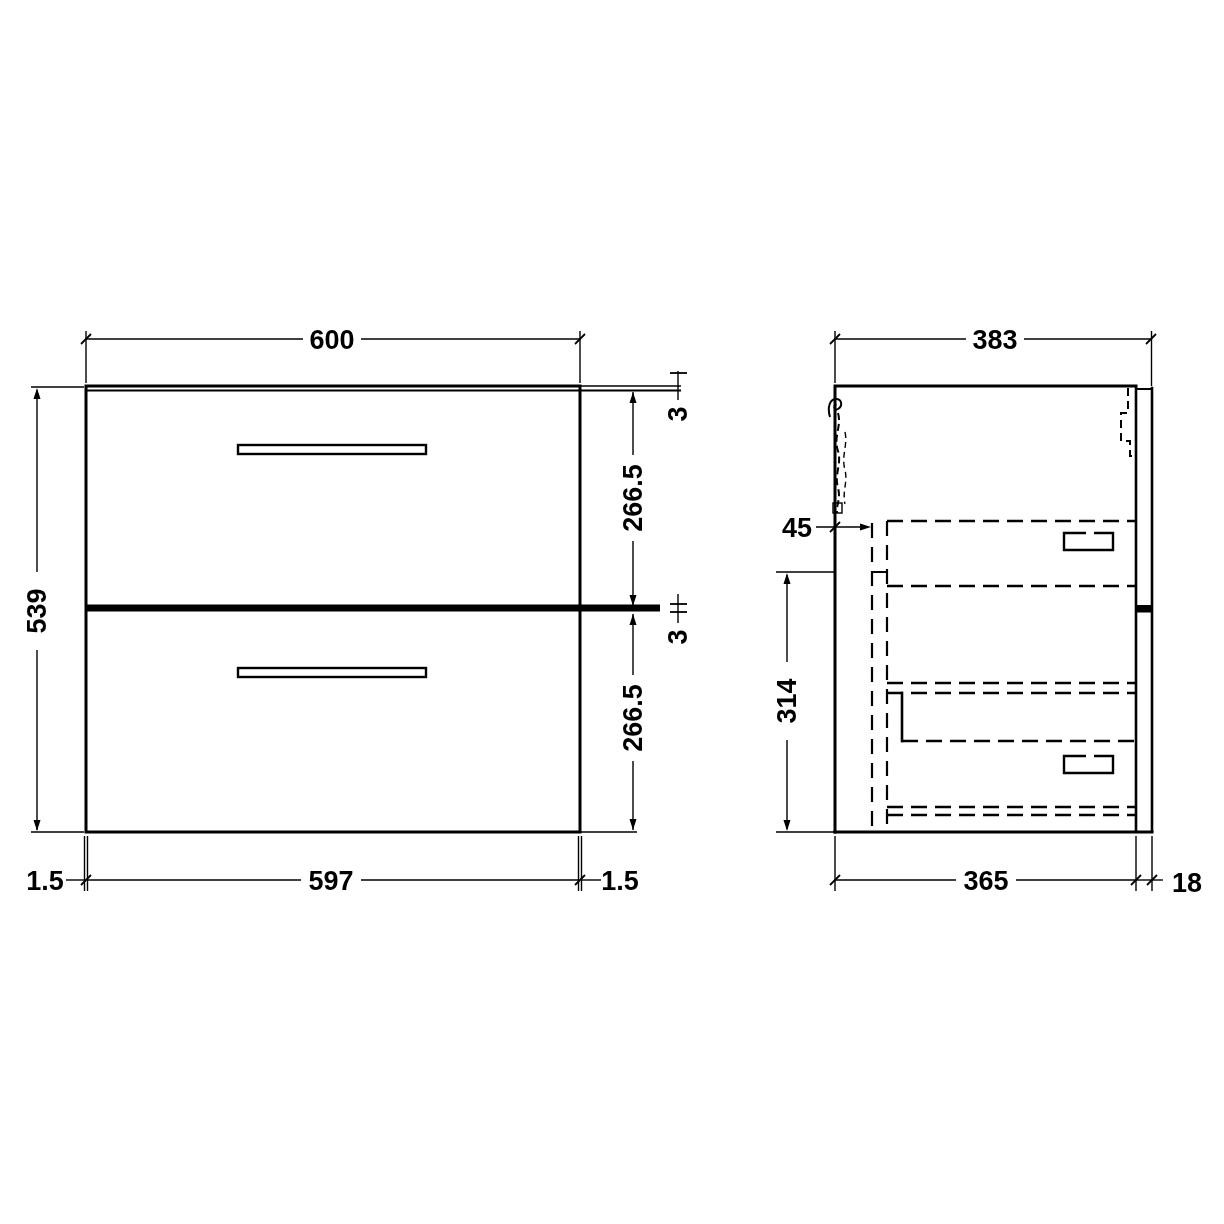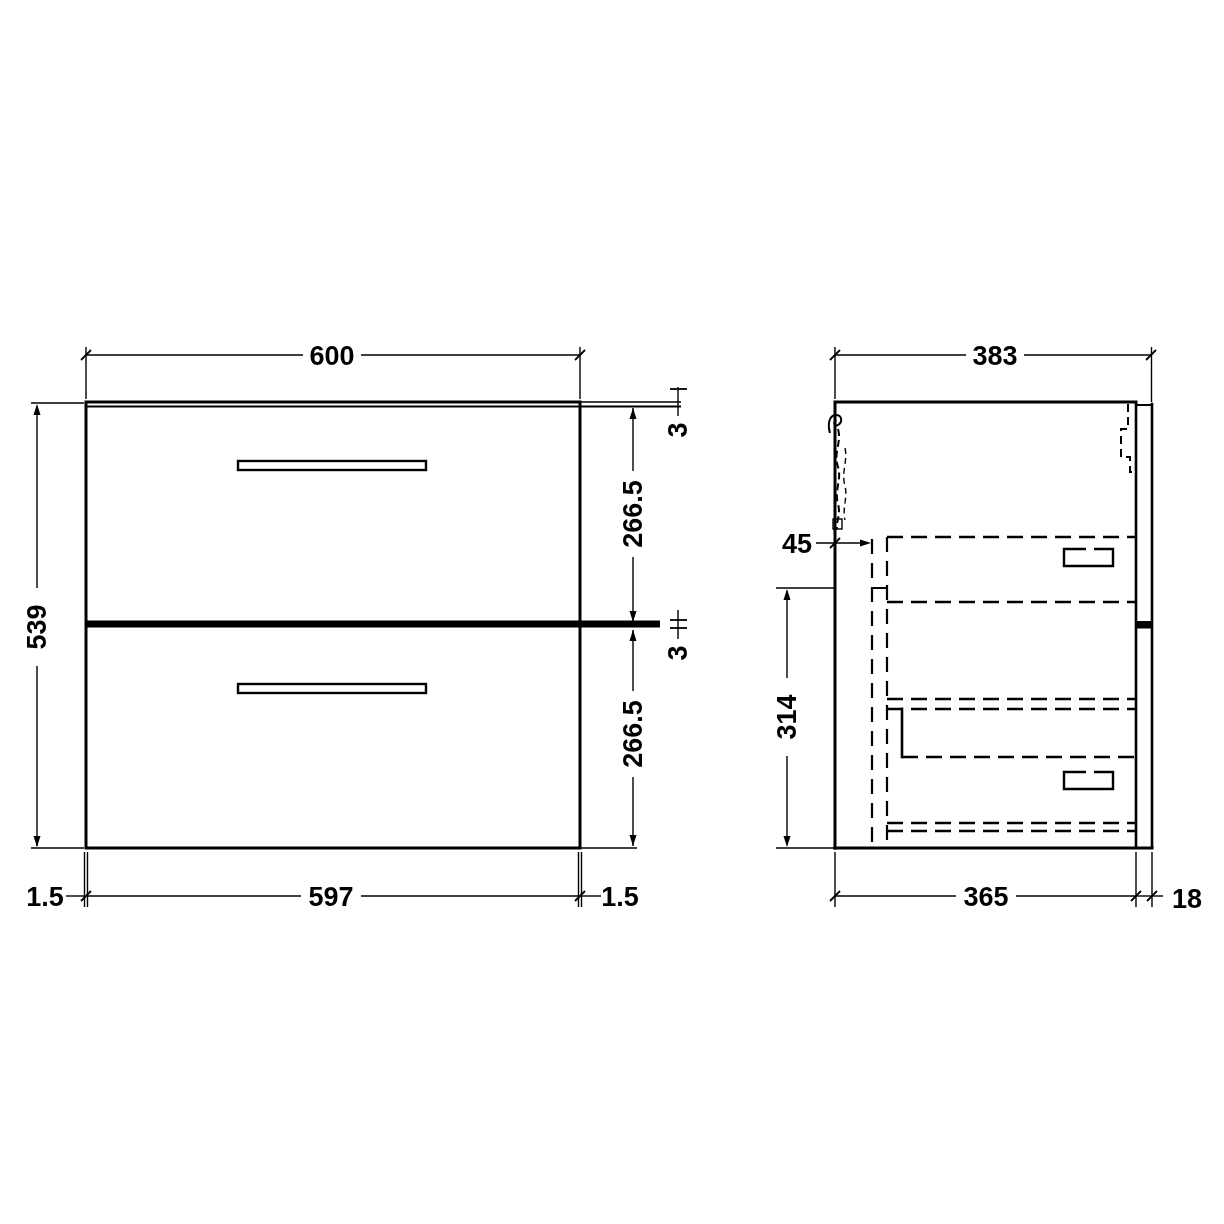--- a/index.html
+++ b/index.html
@@ -1,16 +1,16 @@
 <!DOCTYPE html>
 <html><head>
 <meta charset="utf-8">
 <style>
   html,body{margin:0;padding:0;background:#ffffff;}
-  .canvas-wrap{width:1224px;height:908px;background:#ffffff;position:relative;overflow:hidden;margin-top:16px;}
+  .canvas-wrap{width:1224px;height:908px;background:#ffffff;position:relative;overflow:hidden;}
   svg{display:block;}
   .outline{stroke:#000;stroke-width:3;fill:none;stroke-linecap:square;}
   .strip{stroke:#000;stroke-width:2.6;fill:none;stroke-linecap:square;}
   .med{stroke:#000;stroke-width:2;fill:none;}
   .thin{stroke:#000;stroke-width:1.4;fill:none;}
   .thick{stroke:#000;stroke-width:7;fill:none;}
   .handle{stroke:#000;stroke-width:2.4;fill:#fff;}
   .dash-long{stroke:#000;stroke-width:2.4;fill:none;stroke-dasharray:16 8;}
   .dash-v{stroke:#000;stroke-width:2.2;fill:none;stroke-dasharray:15 9;}
   .dash-s{stroke:#000;stroke-width:2;fill:none;stroke-dasharray:8 5;}

